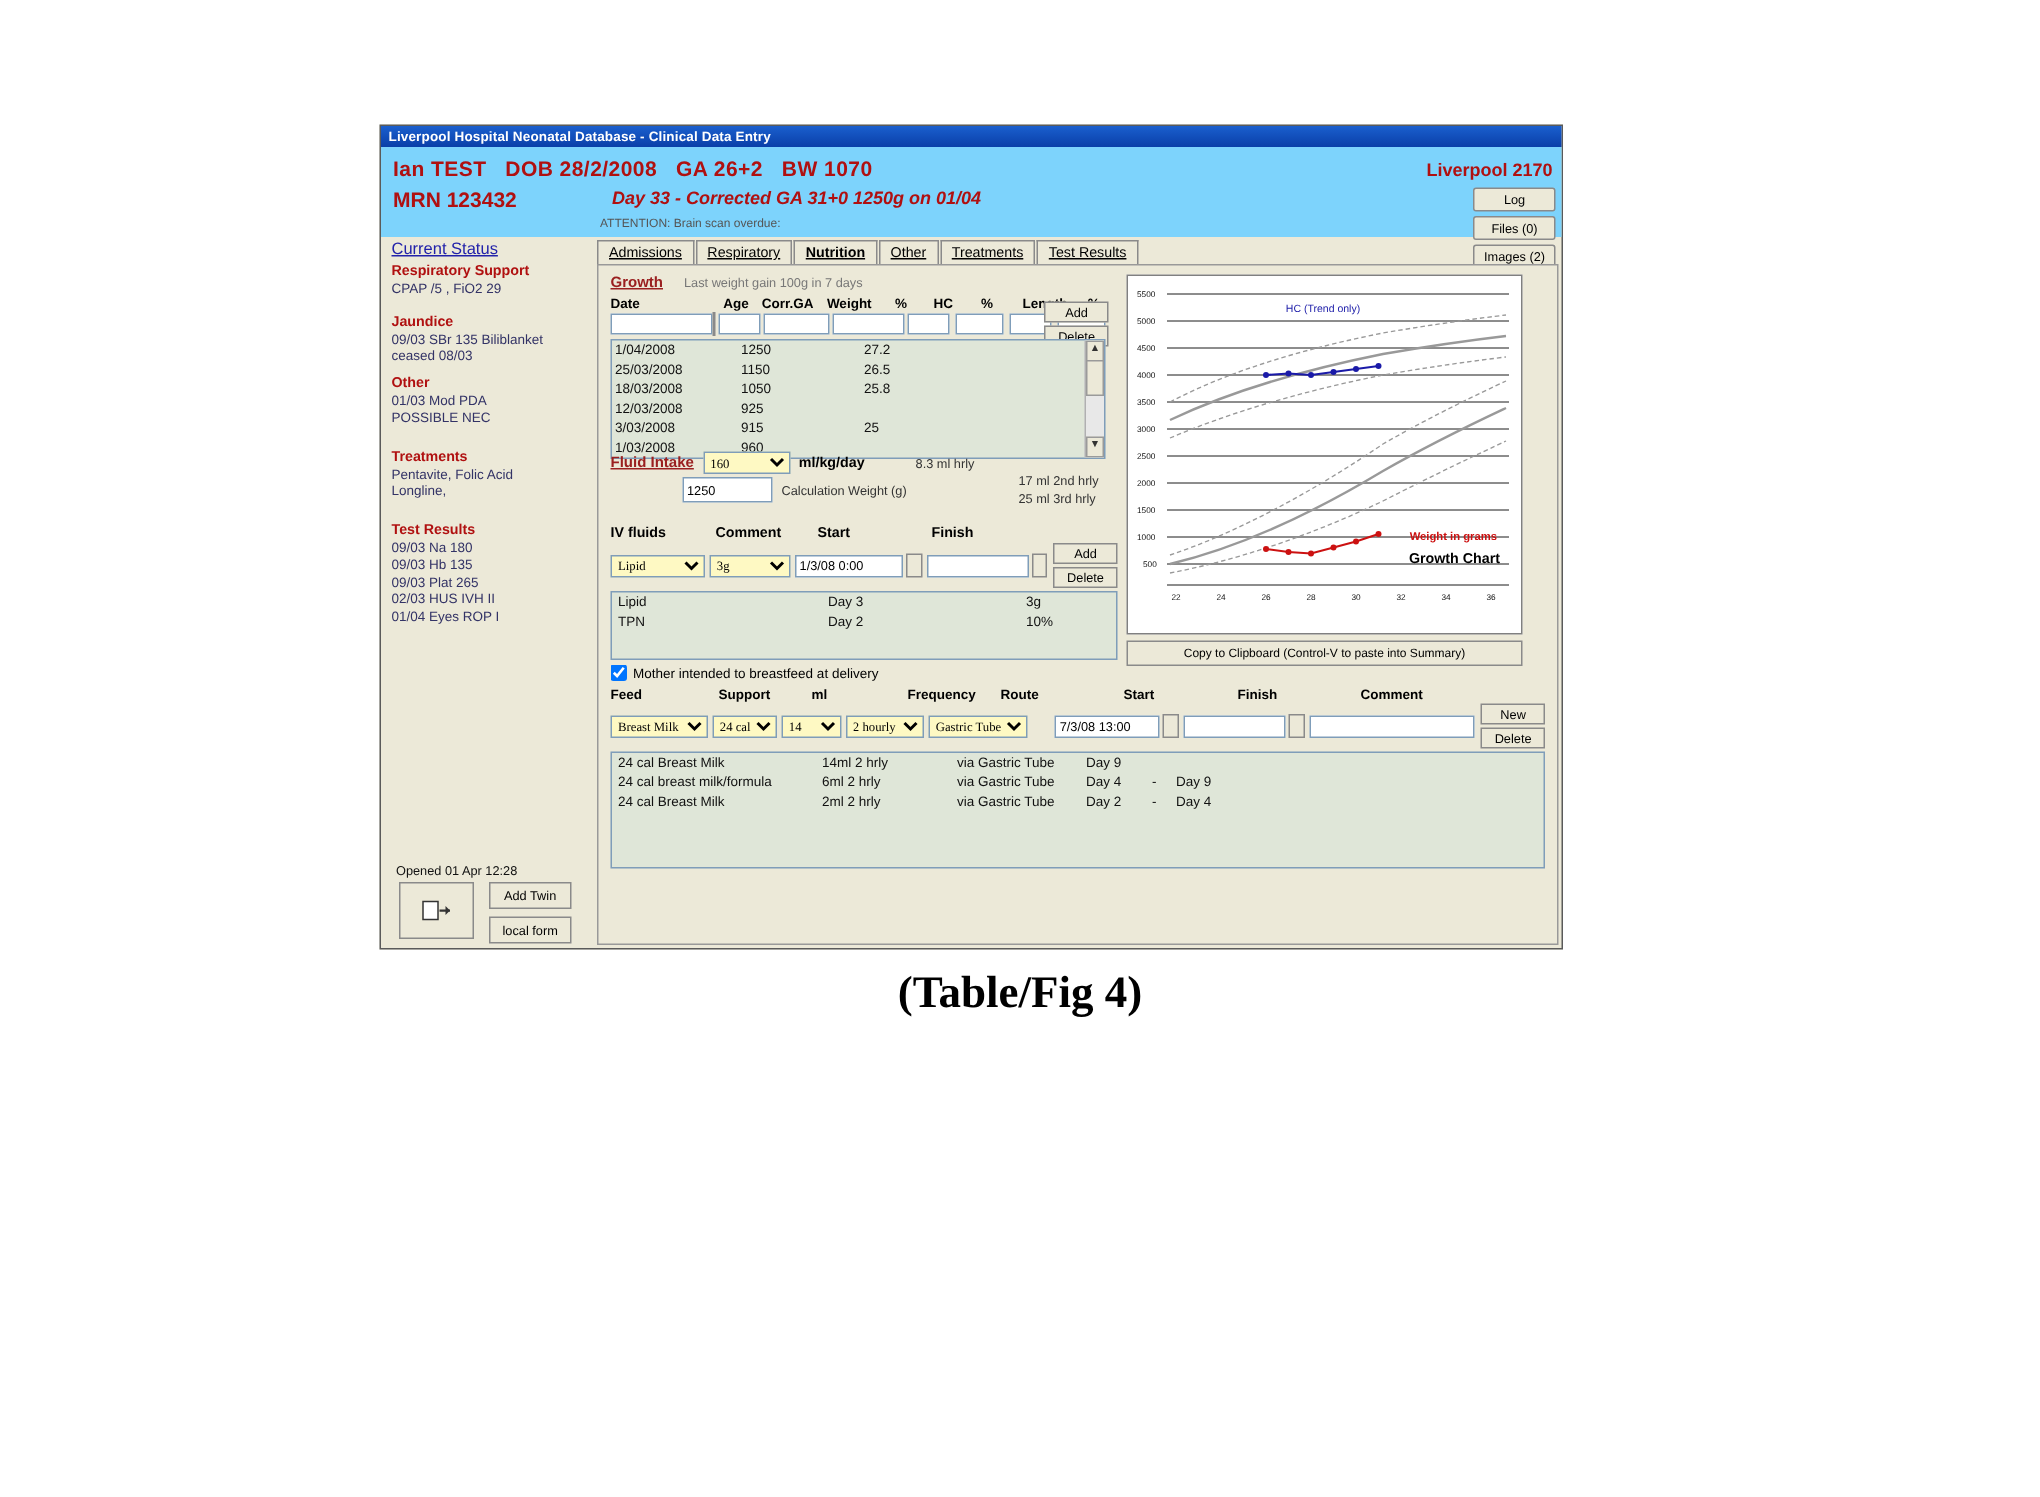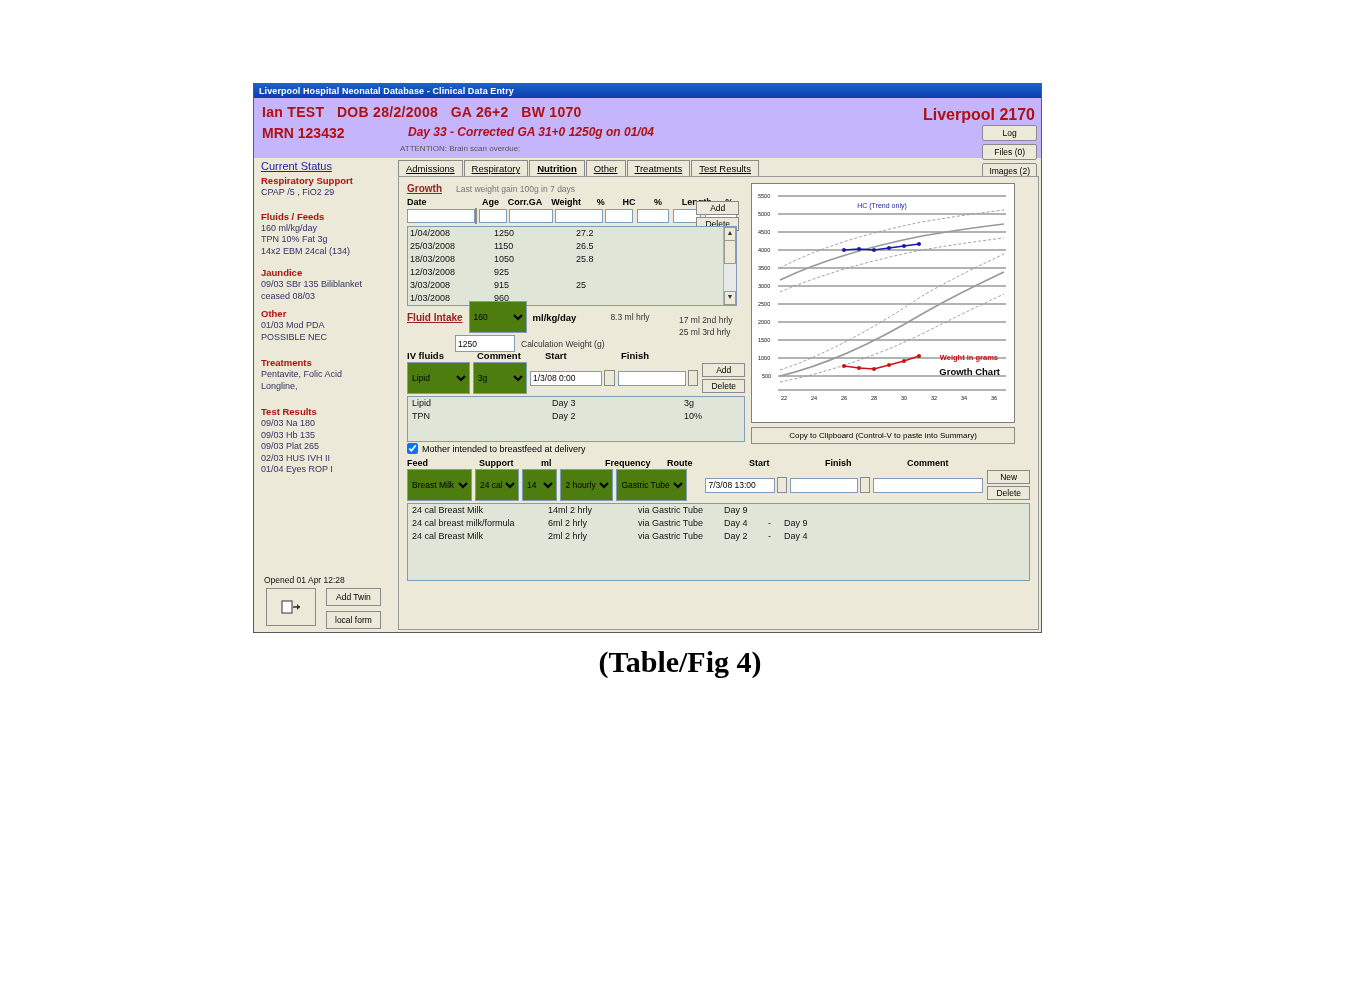--- a/index.html
+++ b/index.html
@@ -2,25 +2,25 @@
 <html><head>
 <meta charset="utf-8">
 <style>
   html,body{margin:0;padding:0;background:#ffffff;}
   body{width:1360px;height:998px;font-family:"Liberation Sans",sans-serif;position:relative;overflow:hidden;}
 
   
   #app{position:absolute;left:253px;top:83px;width:787px;height:548px;border:1px solid #5a5a5a;background:#ece9d8;}
   .titlebar{height:14px;background:linear-gradient(to bottom,#1a5fce,#0a3fa8);color:#fff;font-size:9px;line-height:14px;padding-left:5px;letter-spacing:.1px;font-weight:bold;}
 
-  .hdr{position:relative;height:60px;background:#c4b5fd;padding-left:36px;}
+  .hdr{position:relative;height:60px;background:#7dd3fc;padding-left:36px;}
   .pt-name{position:absolute;left:8px;top:6px;color:#b01010;font-size:14px;font-weight:bold;letter-spacing:.3px;}
   .pt-mrn{position:absolute;left:8px;top:27px;color:#b01010;font-size:14px;font-weight:bold;}
   .pt-day{position:absolute;left:154px;top:27px;color:#b01010;font-size:12px;font-weight:bold;font-style:italic;}
-  .pt-site{position:absolute;right:6px;top:8px;color:#b01010;font-size:16px;font-weight:bold;}
+  .pt-site{position:absolute;right:6px;top:8px;color:#b01010;font-size:12px;font-weight:bold;}
   .attn{position:absolute;left:146px;top:46px;color:#555;font-size:8px;}
   .hdr-btns{position:absolute;right:4px;top:27px;display:flex;gap:3px;flex-direction:column;}
   .hdr-btns button{font-family:"Liberation Sans",sans-serif;font-size:8.5px;background:#ece9d8;border:1px solid #8a8a8a;border-radius:2px;padding:2px 6px;cursor:pointer;color:#000;}
 
   
   .left{position:absolute;left:2px;top:76px;width:140px;bottom:2px;background:#ece9d8;font-size:9px;}
   .left h2{margin:0 0 3px 5px;font-size:11px;color:#2222aa;text-decoration:underline;font-weight:normal;}
   .sec{margin:0 0 2px 5px;}
   .sec .t{color:#b01010;font-weight:bold;font-size:9.5px;margin-bottom:1px;}
   .sec .l{color:#333366;font-size:9px;line-height:11.5px;}
@@ -49,21 +49,21 @@
   .btncol{position:absolute;right:-2px;top:18px;display:flex;flex-direction:column;gap:2px;}
   .btncol button{font-size:8.5px;font-family:"Liberation Sans",sans-serif;background:#ece9d8;border:1px solid #8a8a8a;padding:1px 8px;cursor:pointer;}
   .listbox{margin-top:2px;border:1px solid #7f9db9;background:#dfe6d8;height:78px;overflow:hidden;position:relative;}
   .lrow{display:flex;font-size:9px;line-height:13px;padding-left:2px;color:#111;}
   .scroll{position:absolute;right:0;top:0;width:12px;bottom:0;background:#e8e8e8;border-left:1px solid #b0b0b0;}
   .sarrow{height:12px;background:#ece9d8;border:1px solid #9a9a9a;font-size:7px;text-align:center;line-height:10px;color:#333;}
   .sthumb{position:absolute;top:13px;left:0;right:0;height:22px;background:#ece9d8;border:1px solid #9a9a9a;}
 
   
   .fi{position:absolute;left:8px;top:124px;width:330px;font-size:9px;}
-  select,.selbox{font-family:Liberation Sans, sans-serif;font-size:8.5px;height:32px;border:1px solid #7f9db9;background:#4d7c0f;}
+  select,.selbox{font-family:Liberation Serif, serif;font-size:8.5px;height:15px;border:1px solid #7f9db9;background:#fef9c3;}
   .mini{font-size:8.5px;color:#333;}
 
   .ivf{position:absolute;left:8px;top:170px;width:338px;}
   .ivlist{margin-top:2px;border:1px solid #7f9db9;background:#dfe6d8;height:44px;font-size:9px;}
 
   
   .chartbox{position:absolute;left:352px;top:6px;width:262px;height:238px;border:1px solid #808080;background:#fff;}
   .copyclip{position:absolute;left:352px;top:250px;width:262px;height:15px;border:1px solid #8a8a8a;background:#ece9d8;font-size:8px;text-align:center;line-height:15px;cursor:pointer;}
 
   
@@ -105,26 +105,20 @@
   </div>
 
   <div class="left">
     <h2>Current Status</h2>
 
     <div class="sec">
       <div class="t">Respiratory Support</div>
       <div class="l">CPAP /5 , FiO2 29</div>
     </div>
 
-    <div class="sec" style="margin-top:12px">
-      <div class="t">Fluids / Feeds</div>
-      <div class="l">160 ml/kg/day</div>
-      <div class="l">TPN 10% Fat 3g</div>
-      <div class="l">14x2 EBM 24cal  (134)</div>
-    </div>
 
     <div class="sec" style="margin-top:10px">
       <div class="t">Jaundice</div>
       <div class="l">09/03 SBr 135 Biliblanket</div>
       <div class="l">ceased 08/03</div>
     </div>
 
     <div class="sec" style="margin-top:6px">
       <div class="t">Other</div>
       <div class="l">01/03 Mod PDA</div>

